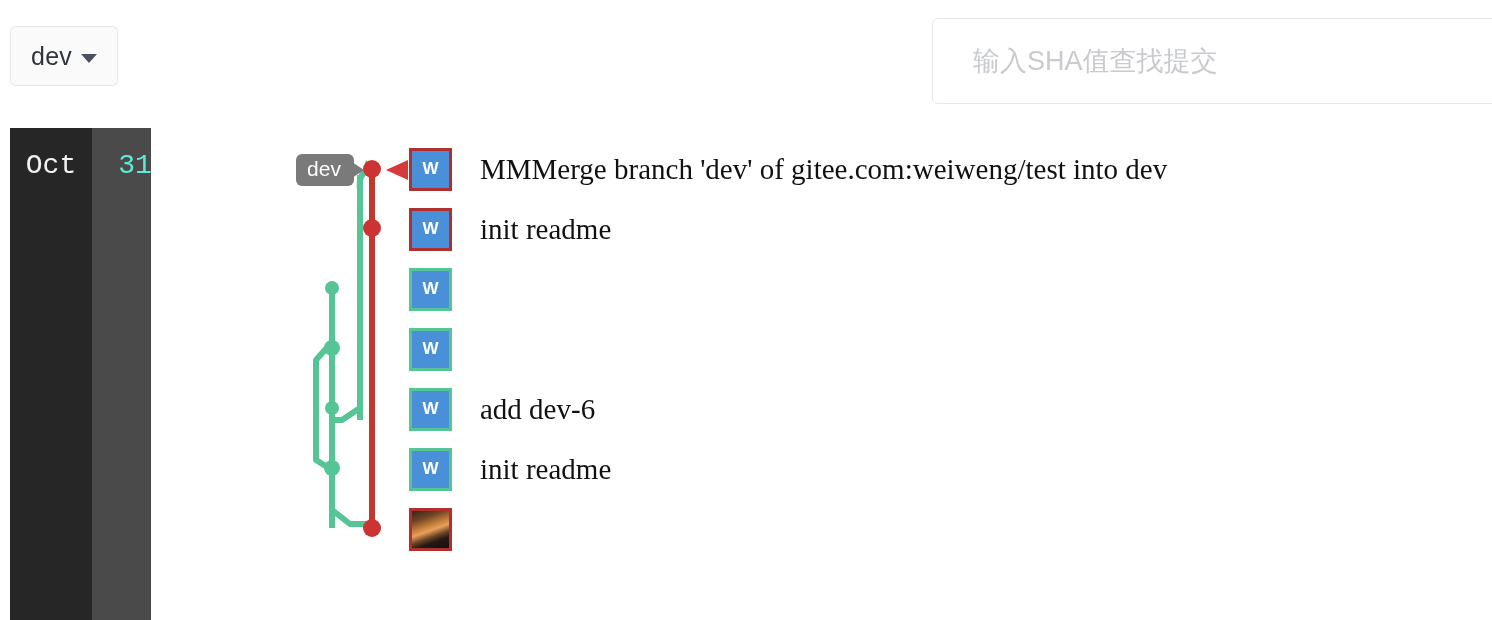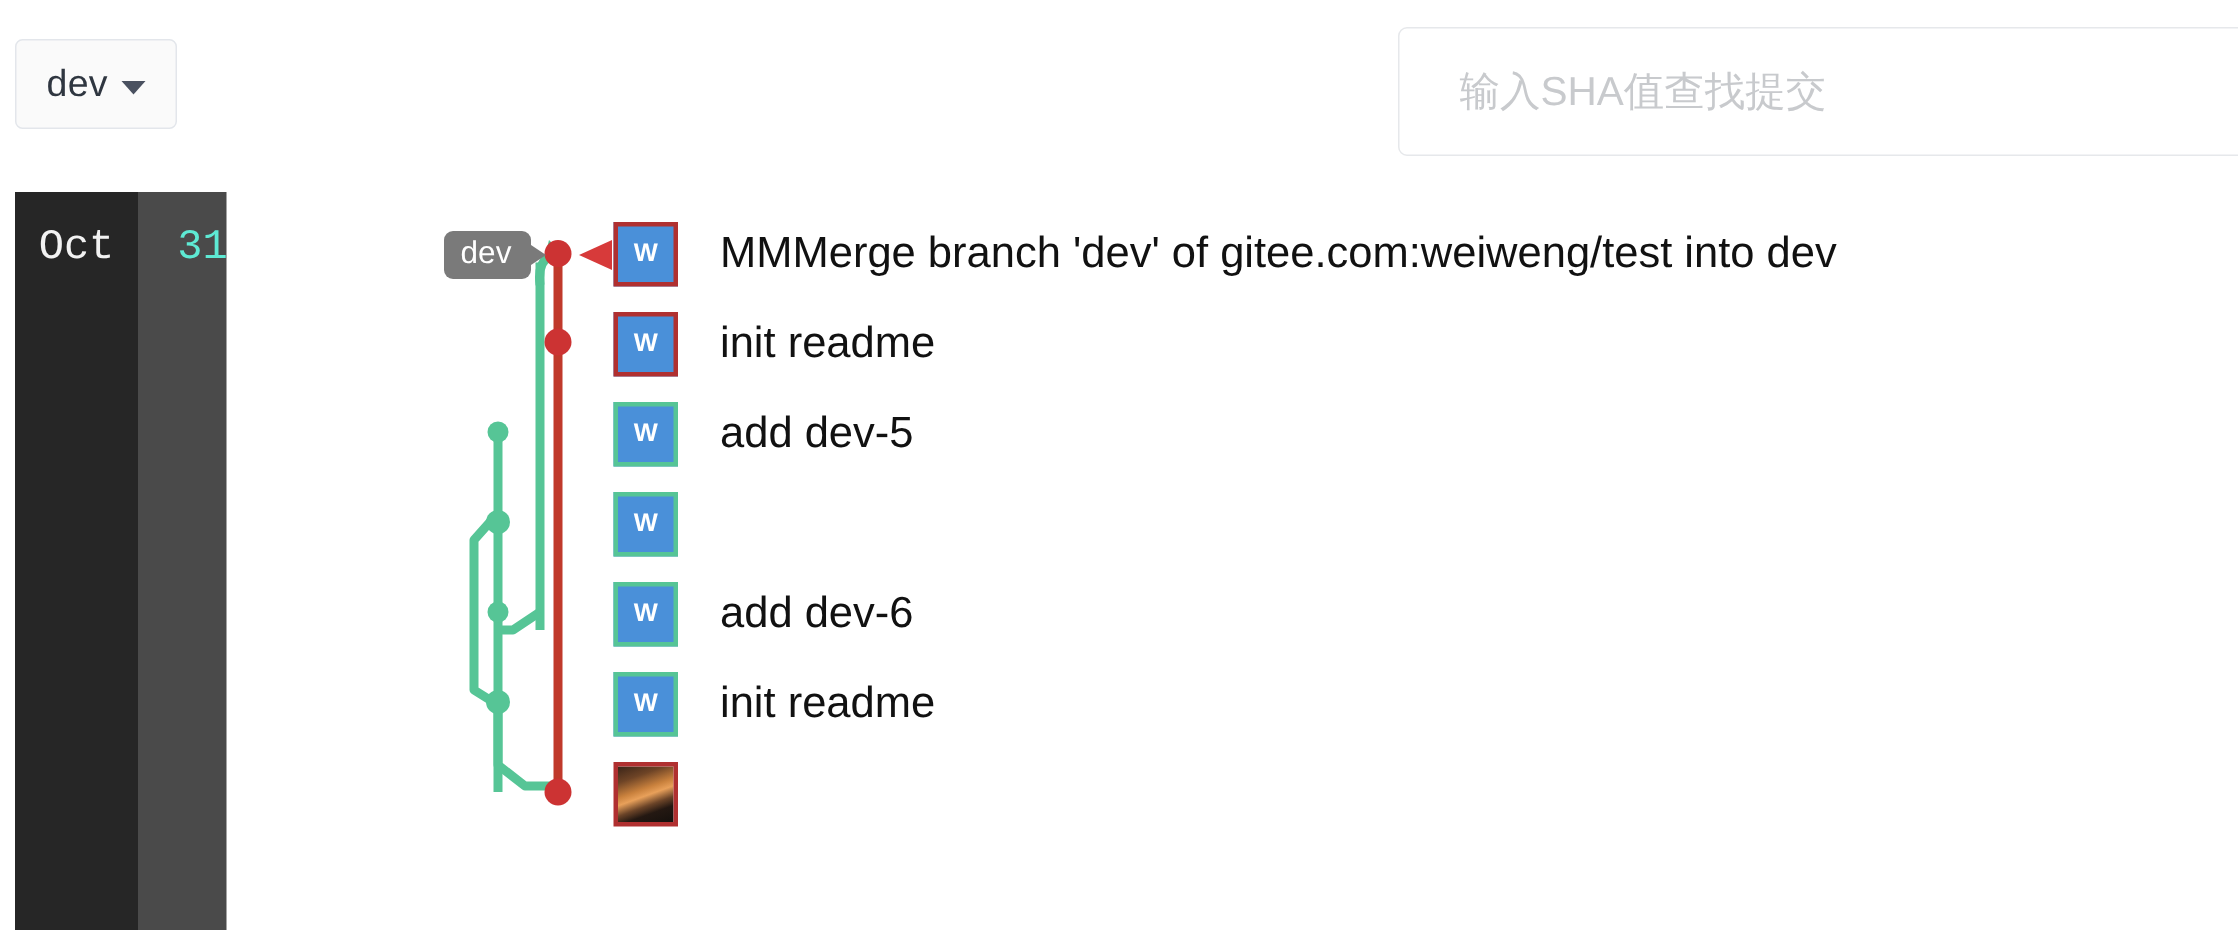--- a/index.html
+++ b/index.html
@@ -89,21 +89,21 @@
   }
   .avatar.ring-red  { border:3px solid #b03030; }
   .avatar.ring-teal { border:3px solid #56c596; }
   .avatar.photo {
     background:linear-gradient(160deg,#3a2418 0%,#6e4426 22%,#c9813d 42%,#e8a05a 52%,#6b4428 66%,#241812 78%,#15100d 100%);
     color:transparent;
   }
   .msg {
     margin-left:28px;
     font-size:29px; color:#111;
-    font-family:Liberation Sans, sans-serif;
+    font-family:Liberation Serif, serif;
     white-space:nowrap;
   }
 
   
   .dev-badge-label {
     position:absolute;
     left:301px; top:157px;
     width:46px; text-align:center;
     font-size:21px; color:#ffffff;
     font-family:"Liberation Sans", sans-serif;
@@ -178,21 +178,20 @@
       <div class="msg">MMMerge branch 'dev' of gitee.com:weiweng/test into dev</div>
     </div>
 
     <div class="row" style="top:77px">
       <div class="avatar ring-red">W</div>
       <div class="msg">init readme</div>
     </div>
 
     <div class="row" style="top:137px">
       <div class="avatar ring-teal">W</div>
-      <div class="msg">add dev-5</div>
     </div>
 
     <div class="row" style="top:197px">
       <div class="avatar ring-teal">W</div>
     </div>
 
     <div class="row" style="top:257px">
       <div class="avatar ring-teal">W</div>
       <div class="msg">add dev-6</div>
     </div>

